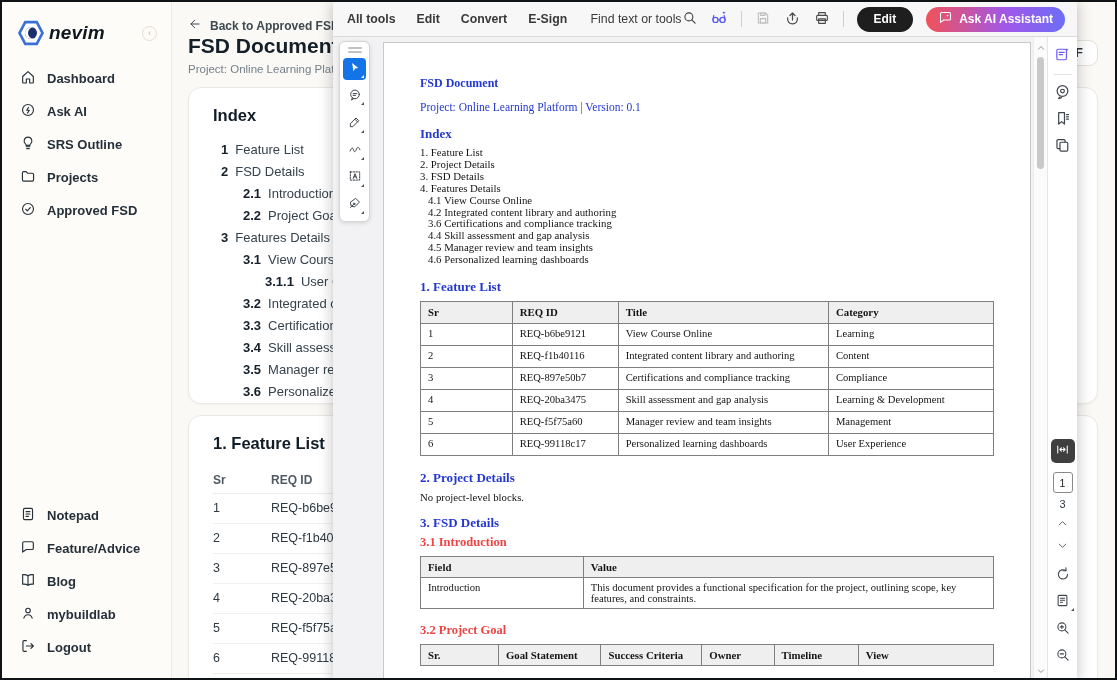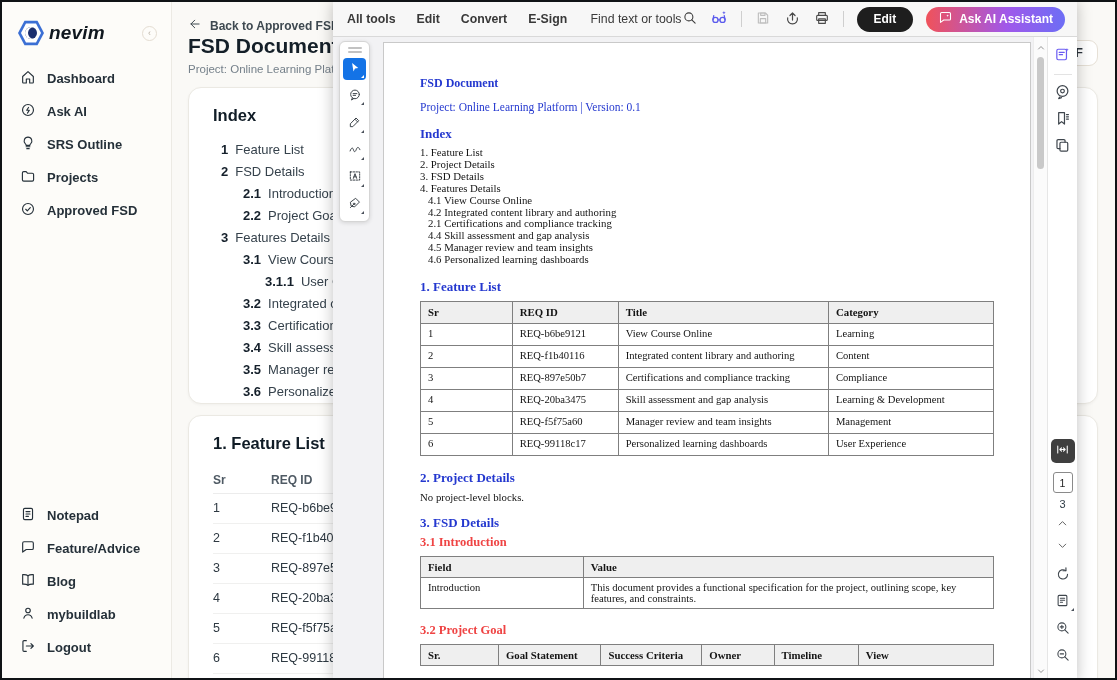--- a/index.html
+++ b/index.html
@@ -424,21 +424,21 @@
           <div class="pdf-h1">FSD Document</div>
           <div class="pdf-meta">Project: Online Learning Platform | Version: 0.1</div>
           <div class="pdf-h2">Index</div>
           <div class="pdf-index">
               <div class="lv0">1. Feature List</div>
               <div class="lv0">2. Project Details</div>
               <div class="lv0">3. FSD Details</div>
               <div class="lv0">4. Features Details</div>
               <div class="lv1">4.1 View Course Online</div>
               <div class="lv1">4.2 Integrated content library and authoring</div>
-              <div class="lv1">2.1 Certifications and compliance tracking</div>
+              <div class="lv1">3.6 Certifications and compliance tracking</div>
               <div class="lv1">4.4 Skill assessment and gap analysis</div>
               <div class="lv1">4.5 Manager review and team insights</div>
               <div class="lv1">4.6 Personalized learning dashboards</div>
             </div>
           <div class="pdf-h2">1. Feature List</div>
           <table class="pdf-table t-feature" id="pdf-feature-table">
               <colgroup>
                 <col style="width: 16%;">
                 <col style="width: 18.5%;">
                 <col style="width: 36.7%;">

